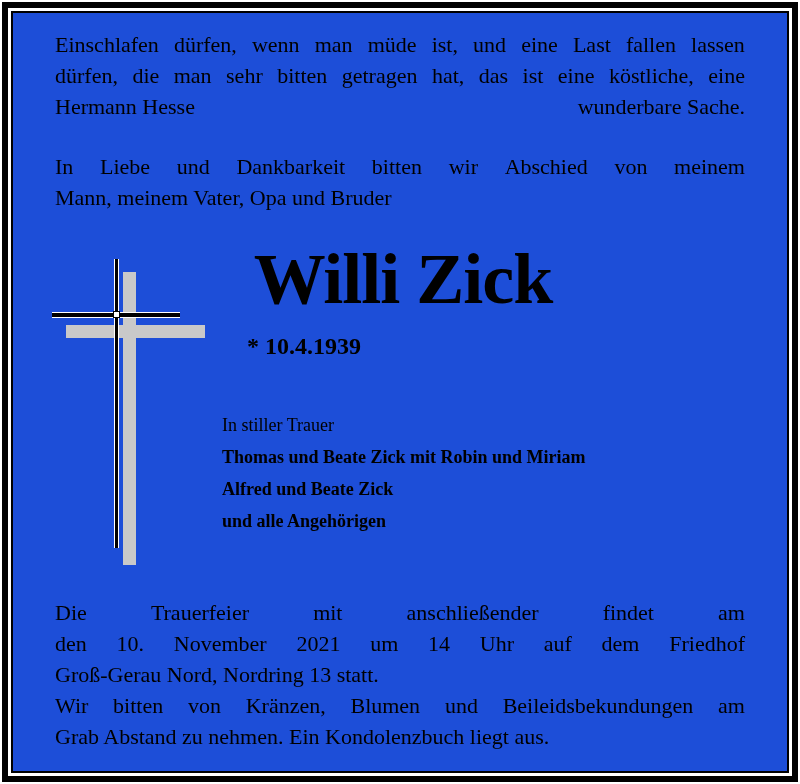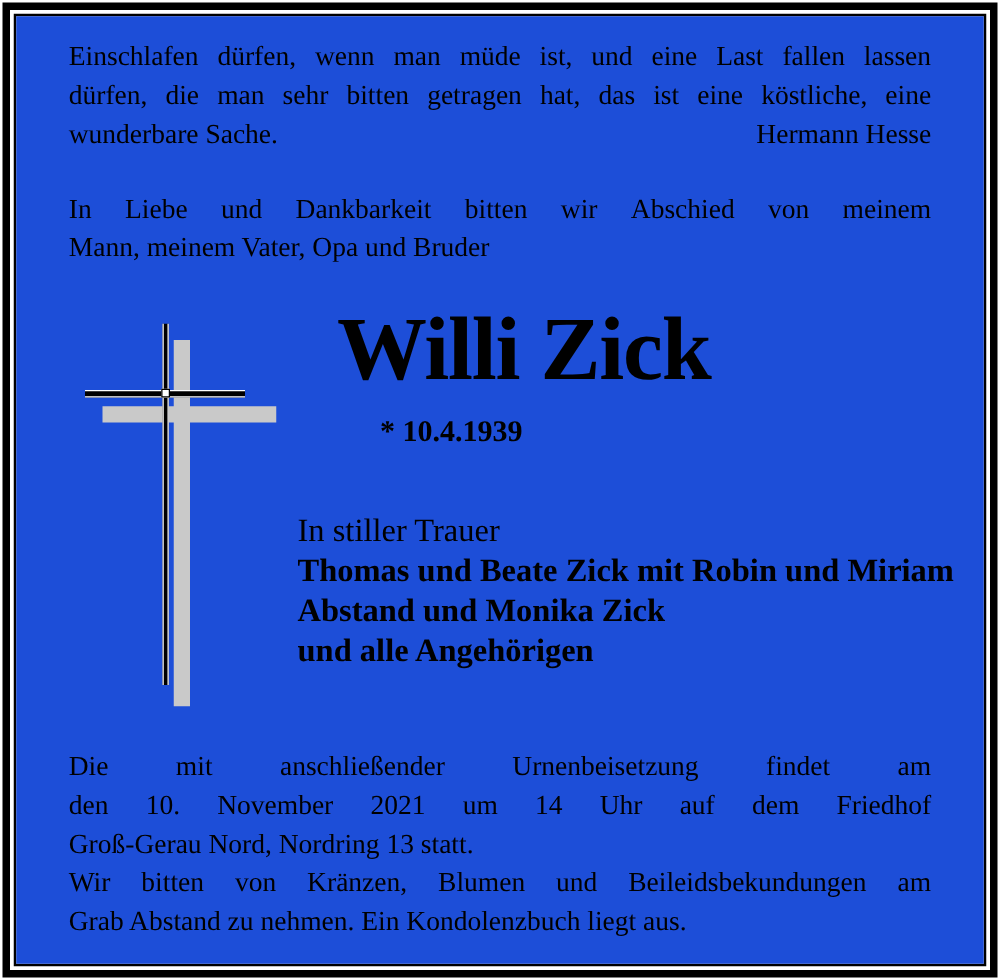--- a/index.html
+++ b/index.html
@@ -45,21 +45,21 @@
     display: flex;
     justify-content: space-between;
     white-space: nowrap;
   }
   .quote-block { top: 16px; }
   .intro-block { top: 138px; }
 
   .middle-block {
     position: absolute;
     top: 207px;
-    left: 16px;
+    left: 0;
     right: 0;
     height: 352px;
     padding-left: 13px;
   }
   
   .cross-gray-v {
     position: absolute;
     left: 110px; top: 52px;
     width: 13px; height: 293px;
     background: #c9c9c9;
@@ -108,26 +108,25 @@
     white-space: nowrap;
   }
   .dates-row {
     position: absolute;
     left: 234px; top: 113px;
     display: flex;
     gap: 28px;
     font-size: 24px;
     font-weight: bold;
     white-space: nowrap;
-    margin-left: 41px;
   }
   .mourners {
     position: absolute;
     left: 209px; top: 189px;
-    font-size: 26px;
+    font-size: 18px;
     line-height: 32px;
     white-space: nowrap;
   }
   .mourner-name { font-weight: bold; }
 
   .funeral-block { top: 584px; }
 </style>
 </head>
 <body>
 
@@ -157,22 +156,22 @@
             <span>bitten</span>
             <span>getragen</span>
             <span>hat,</span>
             <span>das</span>
             <span>ist</span>
             <span>eine</span>
             <span>köstliche,</span>
             <span>eine</span>
           </div>
         <div class="line split-line">
+          <span>Hermann Hesse</span>
           <span>wunderbare Sache.</span>
-          <span>Hermann Hesse</span>
         </div>
       </div>
 
       <div class="para intro-block">
         <div class="line jline">
             <span>In</span>
             <span>Liebe</span>
             <span>und</span>
             <span>Dankbarkeit</span>
             <span>bitten</span>
@@ -193,31 +192,31 @@
 
         <div class="deceased-name">Willi Zick</div>
 
         <div class="dates-row">
           <span><span>*</span> <span>10.4.1939</span></span>
         </div>
 
         <div class="mourners">
           <div>In stiller Trauer</div>
           <div class="mourner-name">Thomas und Beate Zick mit Robin und Miriam</div>
-          <div class="mourner-name">Abstand und Monika Zick</div>
+          <div class="mourner-name">Alfred und Beate Zick</div>
           <div class="mourner-name">und alle Angehörigen</div>
         </div>
       </div>
 
       <div class="para funeral-block">
         <div class="line jline">
             <span>Die</span>
+            <span>Trauerfeier</span>
             <span>mit</span>
             <span>anschließender</span>
-            <span>Urnenbeisetzung</span>
             <span>findet</span>
             <span>am</span>
           </div>
         <div class="line jline">
             <span>den</span>
             <span>10.</span>
             <span>November</span>
             <span>2021</span>
             <span>um</span>
             <span>14</span>

